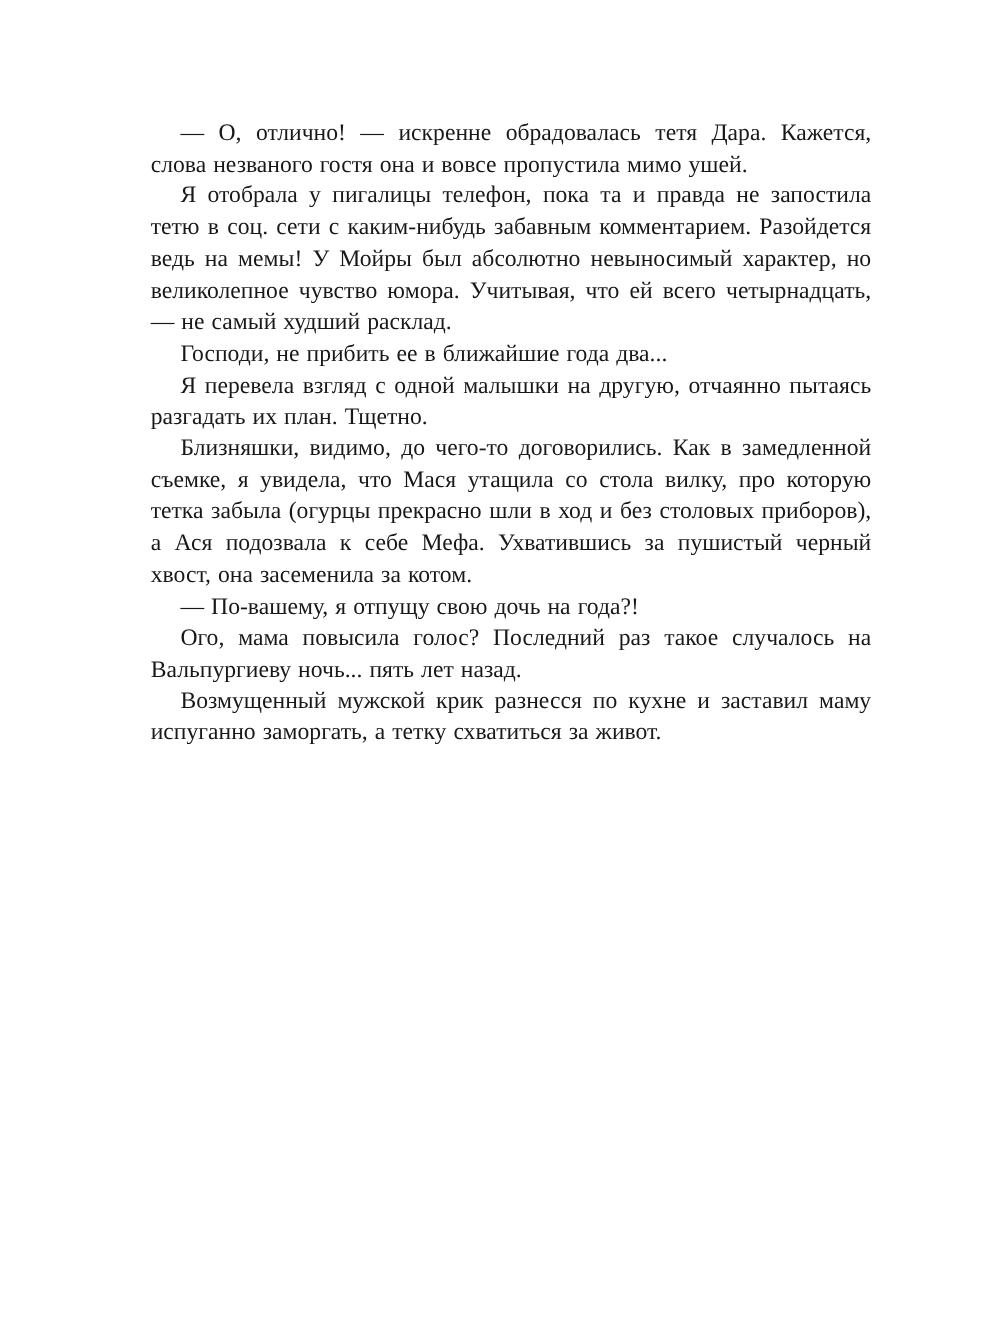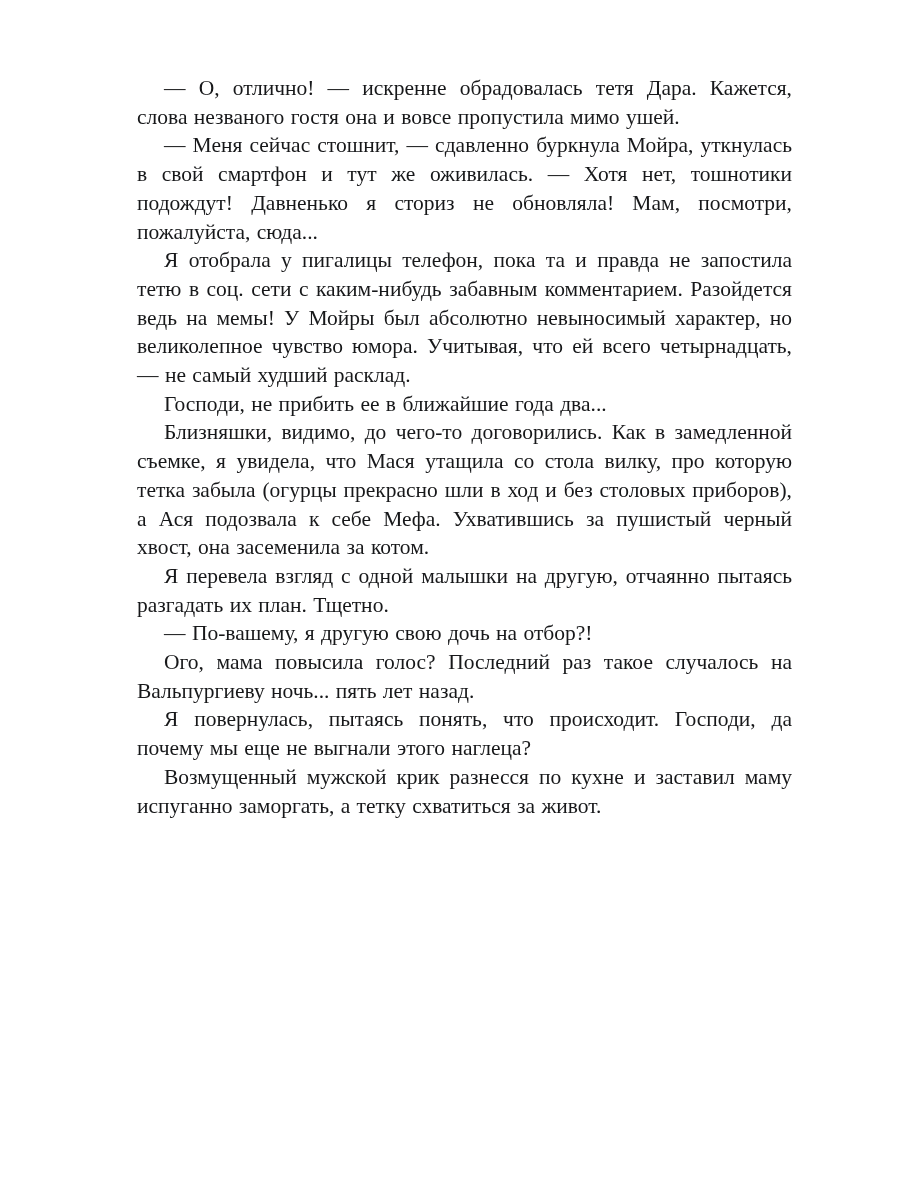--- a/index.html
+++ b/index.html
@@ -6,20 +6,21 @@
     margin: 0;
     padding: 0;
     background: #ffffff;
   }
   .page {
     position: relative;
     width: 900px;
     height: 912px;
     background: #ffffff;
     overflow: hidden;
+    margin-top: 32px;
   }
   .text-block {
     position: absolute;
     left: 137px;
     top: 74px;
     width: 655px;
     font-family: "Liberation Serif", "DejaVu Serif", serif;
     font-size: 21.5px;
     line-height: 28.7px;
     color: #17181a;
@@ -41,24 +42,22 @@
     font-size: 20px;
     color: #17181a;
   }
 </style>
 </head>
 <body>
 
 <div class="page">
   <div class="text-block">
     <p class="para">— О, отлично! — искренне обрадовалась тетя Дара. Кажется, слова незваного гостя она и вовсе пропустила мимо ушей.</p>
-    <p class="para">— Меня сейчас стошнит, — сдавленно буркнула Мойра, уткнулась в свой смартфон и тут же оживилась. — Хотя нет, тошнотики подождут! Давненько я сториз не обновляла! Мам, посмотри, пожалуйста, сюда...</p>
     <p class="para">Я отобрала у пигалицы телефон, пока та и правда не запостила тетю в соц. сети с каким-нибудь забавным комментарием. Разойдется ведь на мемы! У Мойры был абсолютно невыносимый характер, но великолепное чувство юмора. Учитывая, что ей всего четырнадцать, — не самый худший расклад.</p>
     <p class="para">Господи, не прибить ее в ближайшие года два...</p>
+    <p class="para">Я перевела взгляд с одной малышки на другую, отчаянно пытаясь разгадать их план. Тщетно.</p>
     <p class="para">Близняшки, видимо, до чего-то договорились. Как в замедленной съемке, я увидела, что Мася утащила со стола вилку, про которую тетка забыла (огурцы прекрасно шли в ход и без столовых приборов), а Ася подозвала к себе Мефа. Ухватившись за пушистый черный хвост, она засеменила за котом.</p>
-    <p class="para">Я перевела взгляд с одной малышки на другую, отчаянно пытаясь разгадать их план. Тщетно.</p>
-    <p class="para">— По-вашему, я другую свою дочь на отбор?!</p>
+    <p class="para">— По-вашему, я отпущу свою дочь на года?!</p>
     <p class="para">Ого, мама повысила голос? Последний раз такое случалось на Вальпургиеву ночь... пять лет назад.</p>
-    <p class="para">Я повернулась, пытаясь понять, что происходит. Господи, да почему мы еще не выгнали этого наглеца?</p>
     <p class="para">Возмущенный мужской крик разнесся по кухне и заставил маму испуганно заморгать, а тетку схватиться за живот.</p>
   </div>
   <div class="page-number">5</div>
 </div>
 
 </body></html>

